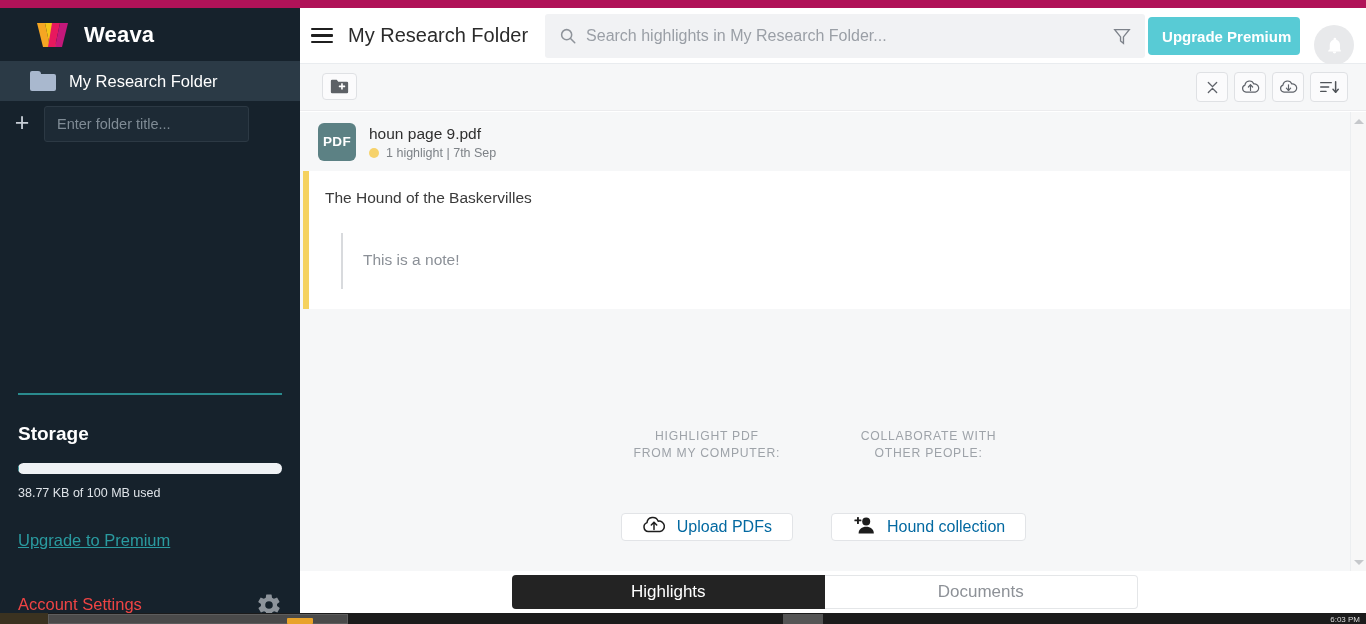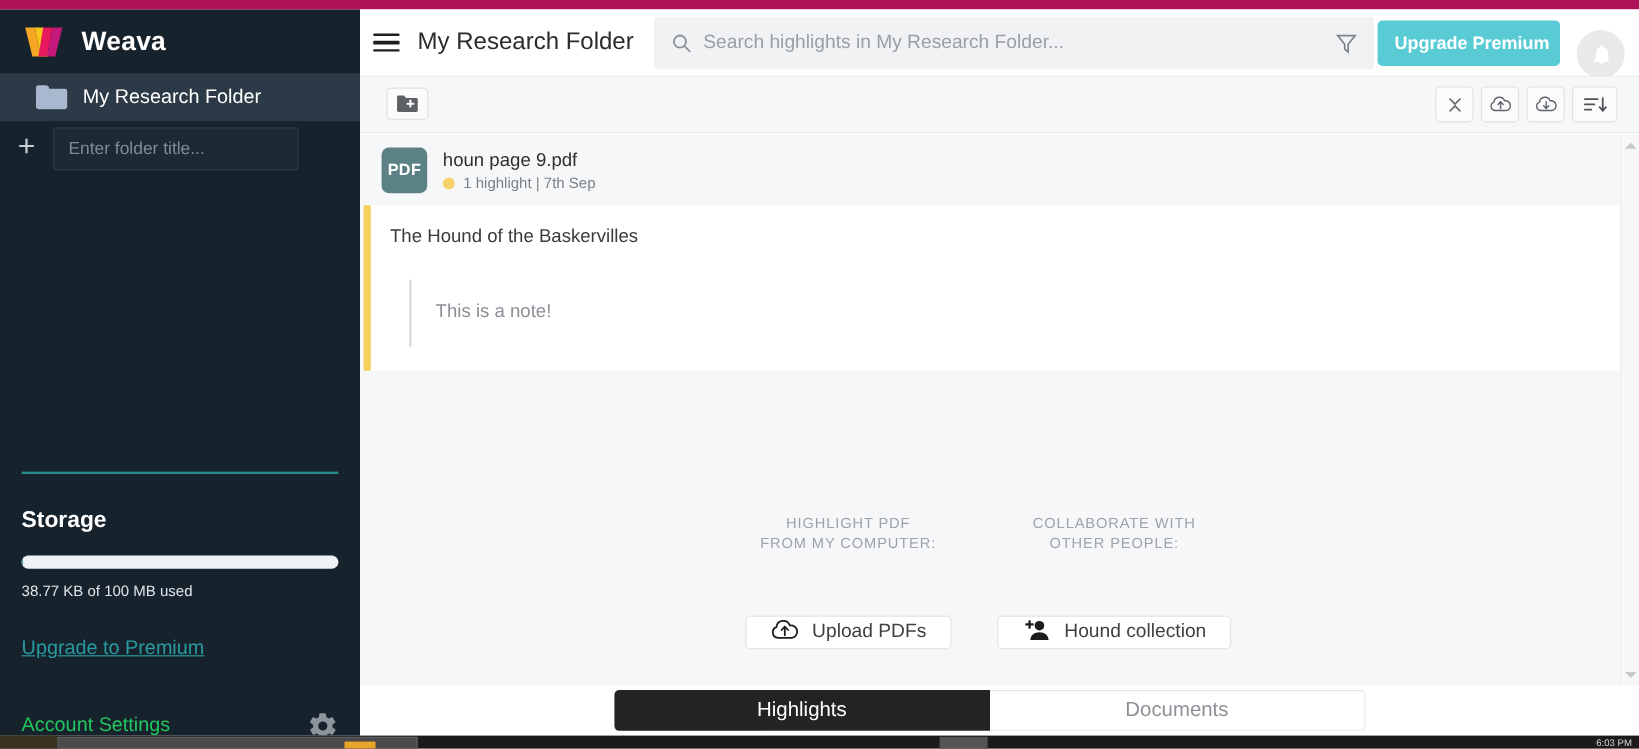--- a/index.html
+++ b/index.html
@@ -22,21 +22,21 @@
   
   .sidebar {
     position: absolute; top: 8px; left: 0;
     width: 300px; height: 605px;
     background: #16222c;
     overflow: hidden;
   }
   .brand {
     height: 53px;
     display: flex; align-items: center;
-    padding-left: 20px;
+    padding-left: 36px;
     gap: 14px;
   }
   .brand-logo { width: 34px; height: 28px; position: relative; flex: none; }
   .brand-name {
     color: #ffffff; font-size: 22px; font-weight: bold;
     letter-spacing: .2px;
   }
 
   .folder-row {
     height: 40px;
@@ -93,21 +93,21 @@
   .storage-bar-fill { height: 100%; background: #2a8b8e; border-radius: 6px; }
   .storage-text { margin-top: 12px; color: #dfe4e9; font-size: 12.5px; }
   .upgrade-link {
     position: absolute; left: 18px; top: 523px;
     color: #2a9ba0; font-size: 16.5px;
   }
   .account-row {
     position: absolute; left: 0; top: 580px; width: 300px; height: 33px;
     display: flex; align-items: center; padding: 0 18px;
   }
-  .account-label { color: #22c55e; font-size: 16.5px; flex: 1; }
+  .account-label { color: #ef4444; font-size: 16.5px; flex: 1; }
   .gear-icon { width: 26px; height: 26px; flex: none; }
 
   
   .main {
     position: absolute; top: 8px; left: 300px;
     width: 1066px; height: 605px;
     background: #ffffff;
   }
 
   
@@ -226,21 +226,21 @@
   .action-col { display: flex; flex-direction: column; align-items: center; gap: 38px; }
   .action-cap {
     font-size: 12.2px; color: #9ea3a9; letter-spacing: .75px;
     text-align: center; line-height: 17px; margin-bottom: 13px;
     text-transform: uppercase;
   }
   .action-btn {
     height: 28px; padding: 0 20px;
     background: #ffffff; border: 1px solid #e2e4e7; border-radius: 4px;
     display: flex; align-items: center; gap: 11px;
-    font-size: 16px; color: #404040;
+    font-size: 16px; color: #0369a1;
     font-family: "Liberation Sans", sans-serif;
     cursor: pointer;
   }
 
   
   .content-area {
     position: absolute; left: 0; top: 104px;
     width: 1050px; height: 459px;
     background: #f6f7f8;
     overflow: hidden;

